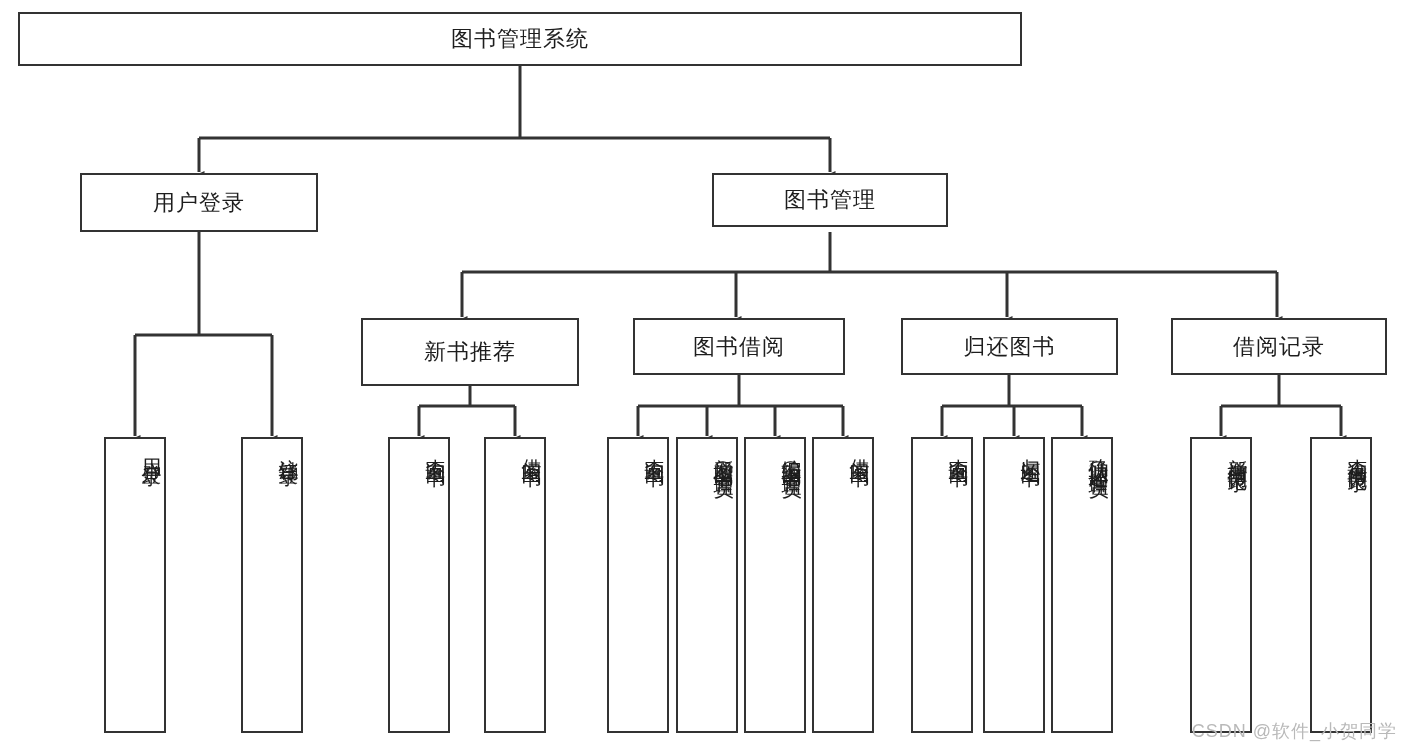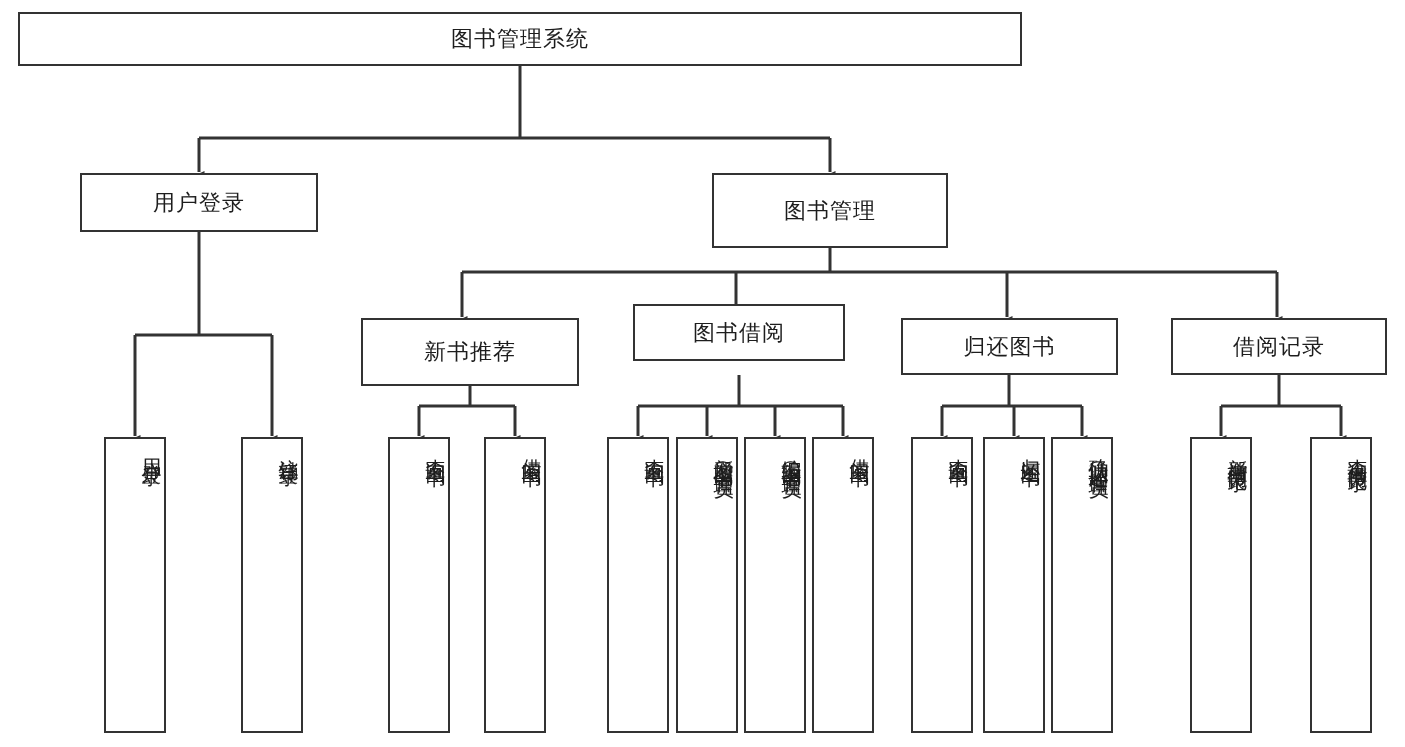--- a/index.html
+++ b/index.html
@@ -119,27 +119,27 @@
         <line x1="1341" y1="406" x2="1341" y2="436" stroke="#333333" stroke-width="3" marker-end="url(#arrow-head)"></line>
       </g>
   </svg>
   <div id="node-layer">
       <div class="node level-0" style="left: 18px; top: 12px; width: 1004px; height: 54px;">
         <span class="node-label">图书管理系统</span>
       </div>
       <div class="node level-1" style="left: 80px; top: 173px; width: 238px; height: 59px;">
         <span class="node-label">用户登录</span>
       </div>
-      <div class="node level-1" style="left: 712px; top: 173px; width: 236px; height: 75px;">
+      <div class="node level-1" style="left: 712px; top: 173px; width: 236px; height: 54px;">
         <span class="node-label">图书管理</span>
       </div>
       <div class="node level-2" style="left: 361px; top: 318px; width: 218px; height: 68px;">
         <span class="node-label">新书推荐</span>
       </div>
-      <div class="node level-2" style="left: 633px; top: 304px; width: 212px; height: 57px;">
+      <div class="node level-2" style="left: 633px; top: 318px; width: 212px; height: 57px;">
         <span class="node-label">图书借阅</span>
       </div>
       <div class="node level-2" style="left: 901px; top: 318px; width: 217px; height: 57px;">
         <span class="node-label">归还图书</span>
       </div>
       <div class="node level-2" style="left: 1171px; top: 318px; width: 216px; height: 57px;">
         <span class="node-label">借阅记录</span>
       </div>
       <div class="node level-2 vertical" style="left: 104px; top: 437px; width: 62px; height: 296px;">
         <span class="node-label">用户登录</span>
@@ -174,13 +174,14 @@
       <div class="node level-3 vertical" style="left: 1051px; top: 437px; width: 62px; height: 296px;">
         <span class="node-label">确认归还（管理员）</span>
       </div>
       <div class="node level-3 vertical" style="left: 1190px; top: 437px; width: 62px; height: 296px;">
         <span class="node-label">新增借阅记录</span>
       </div>
       <div class="node level-3 vertical" style="left: 1310px; top: 437px; width: 62px; height: 296px;">
         <span class="node-label">查询借阅记录</span>
       </div>
     </div>
+  <div class="watermark">CSDN @软件_小贺同学</div>
 </div>
 
 </body></html>

